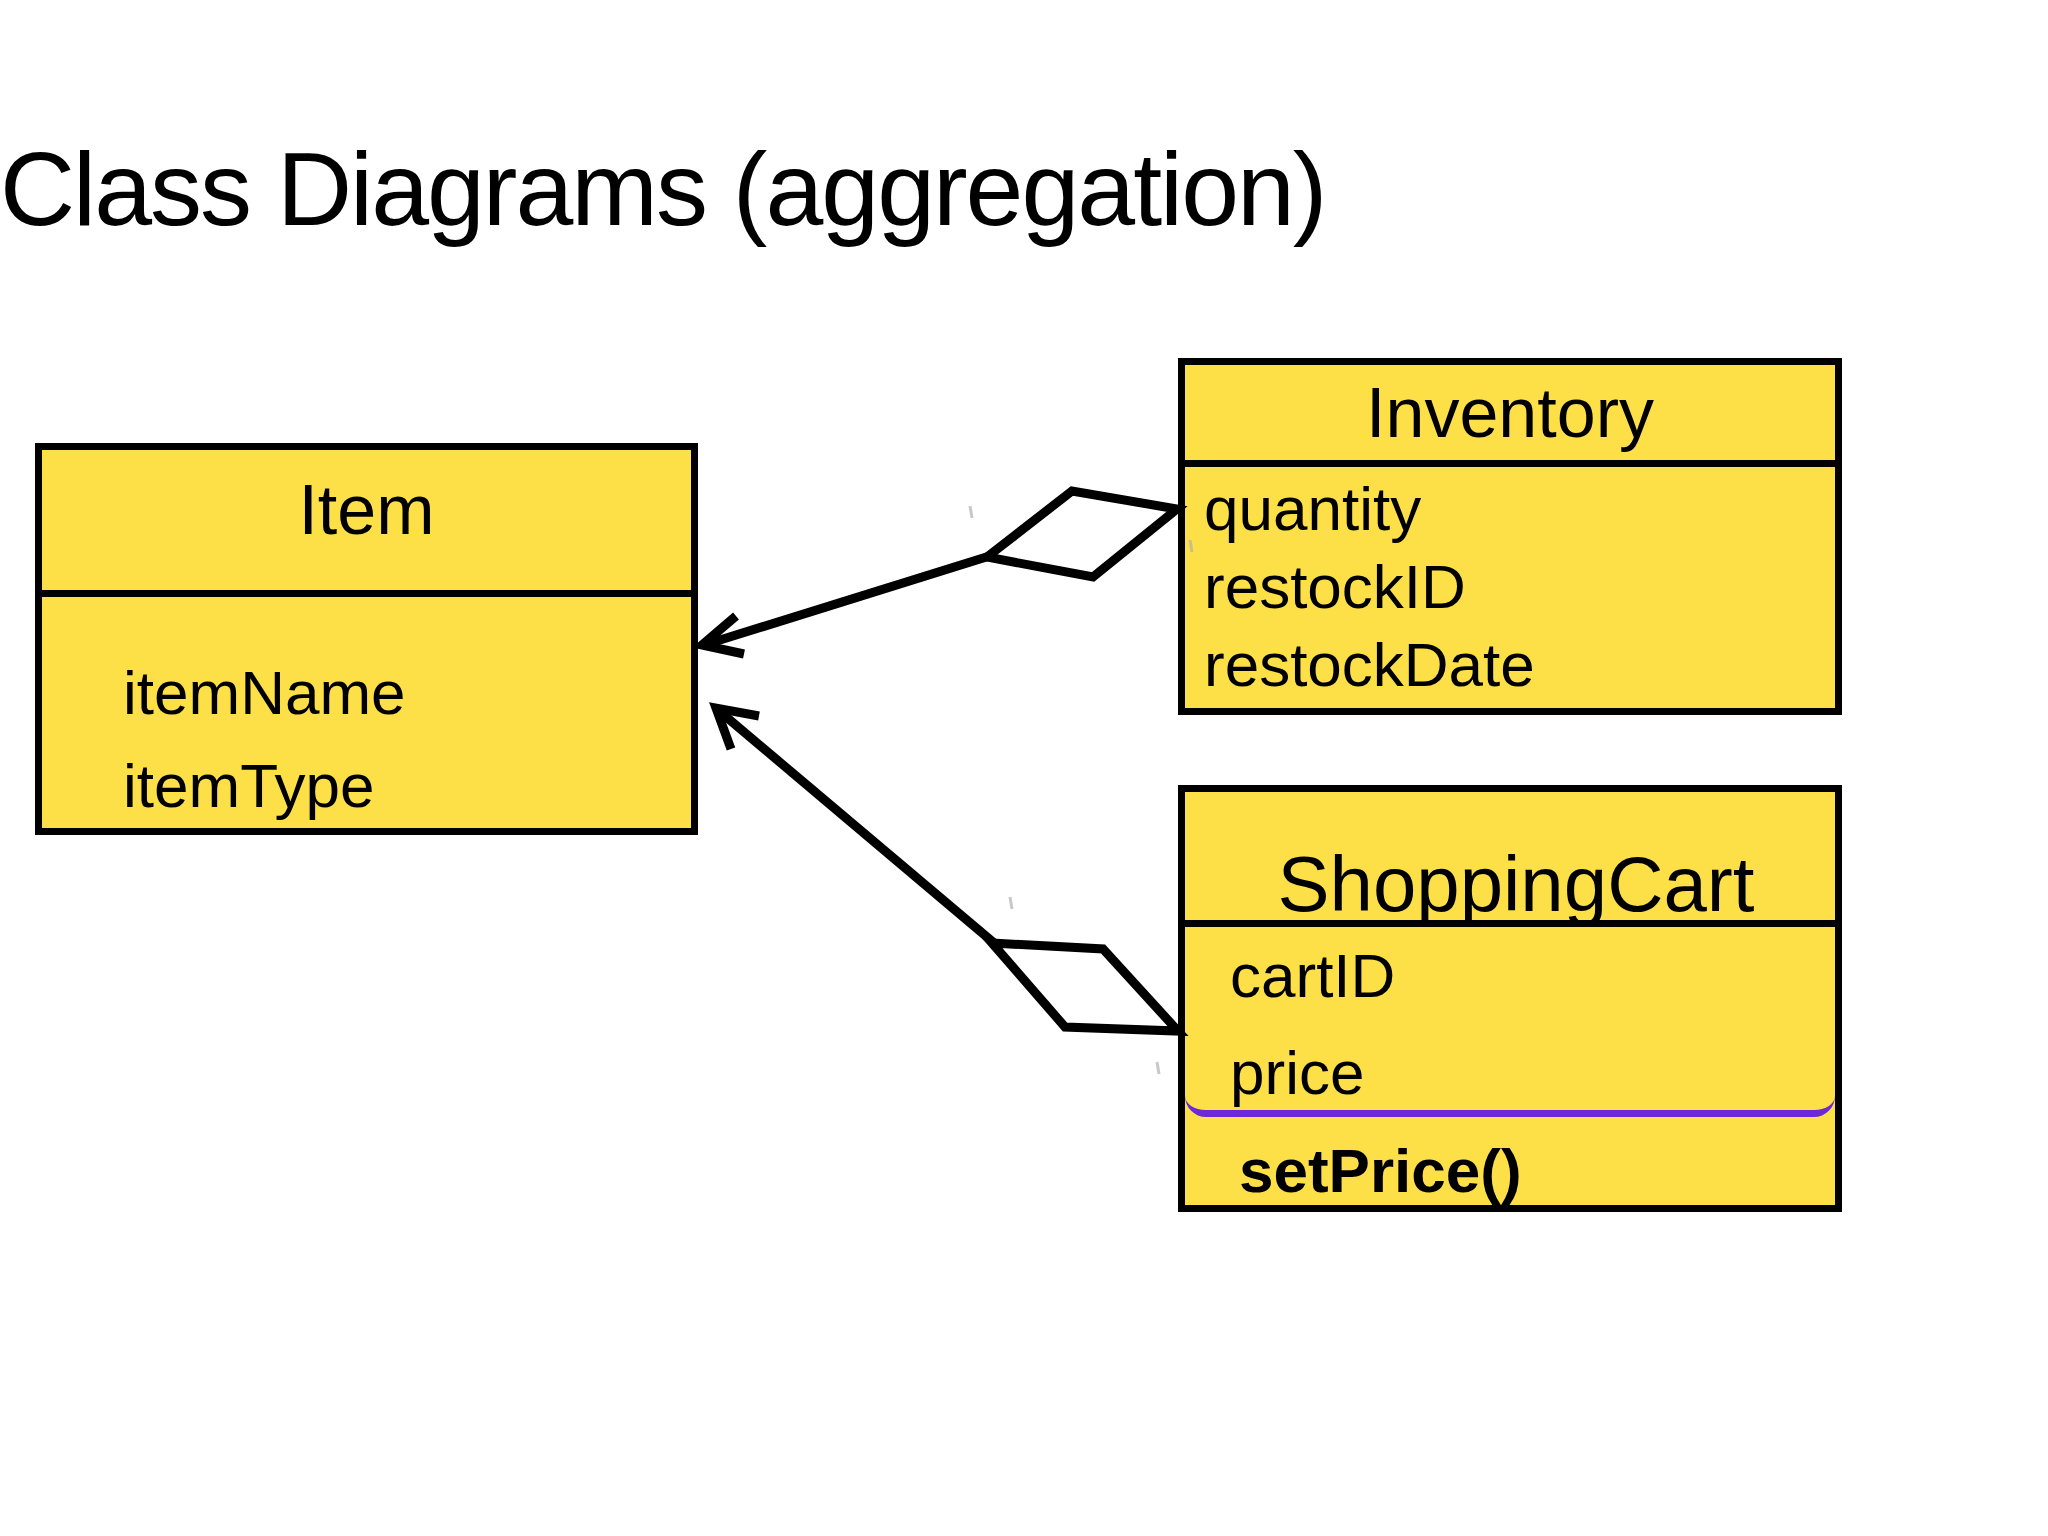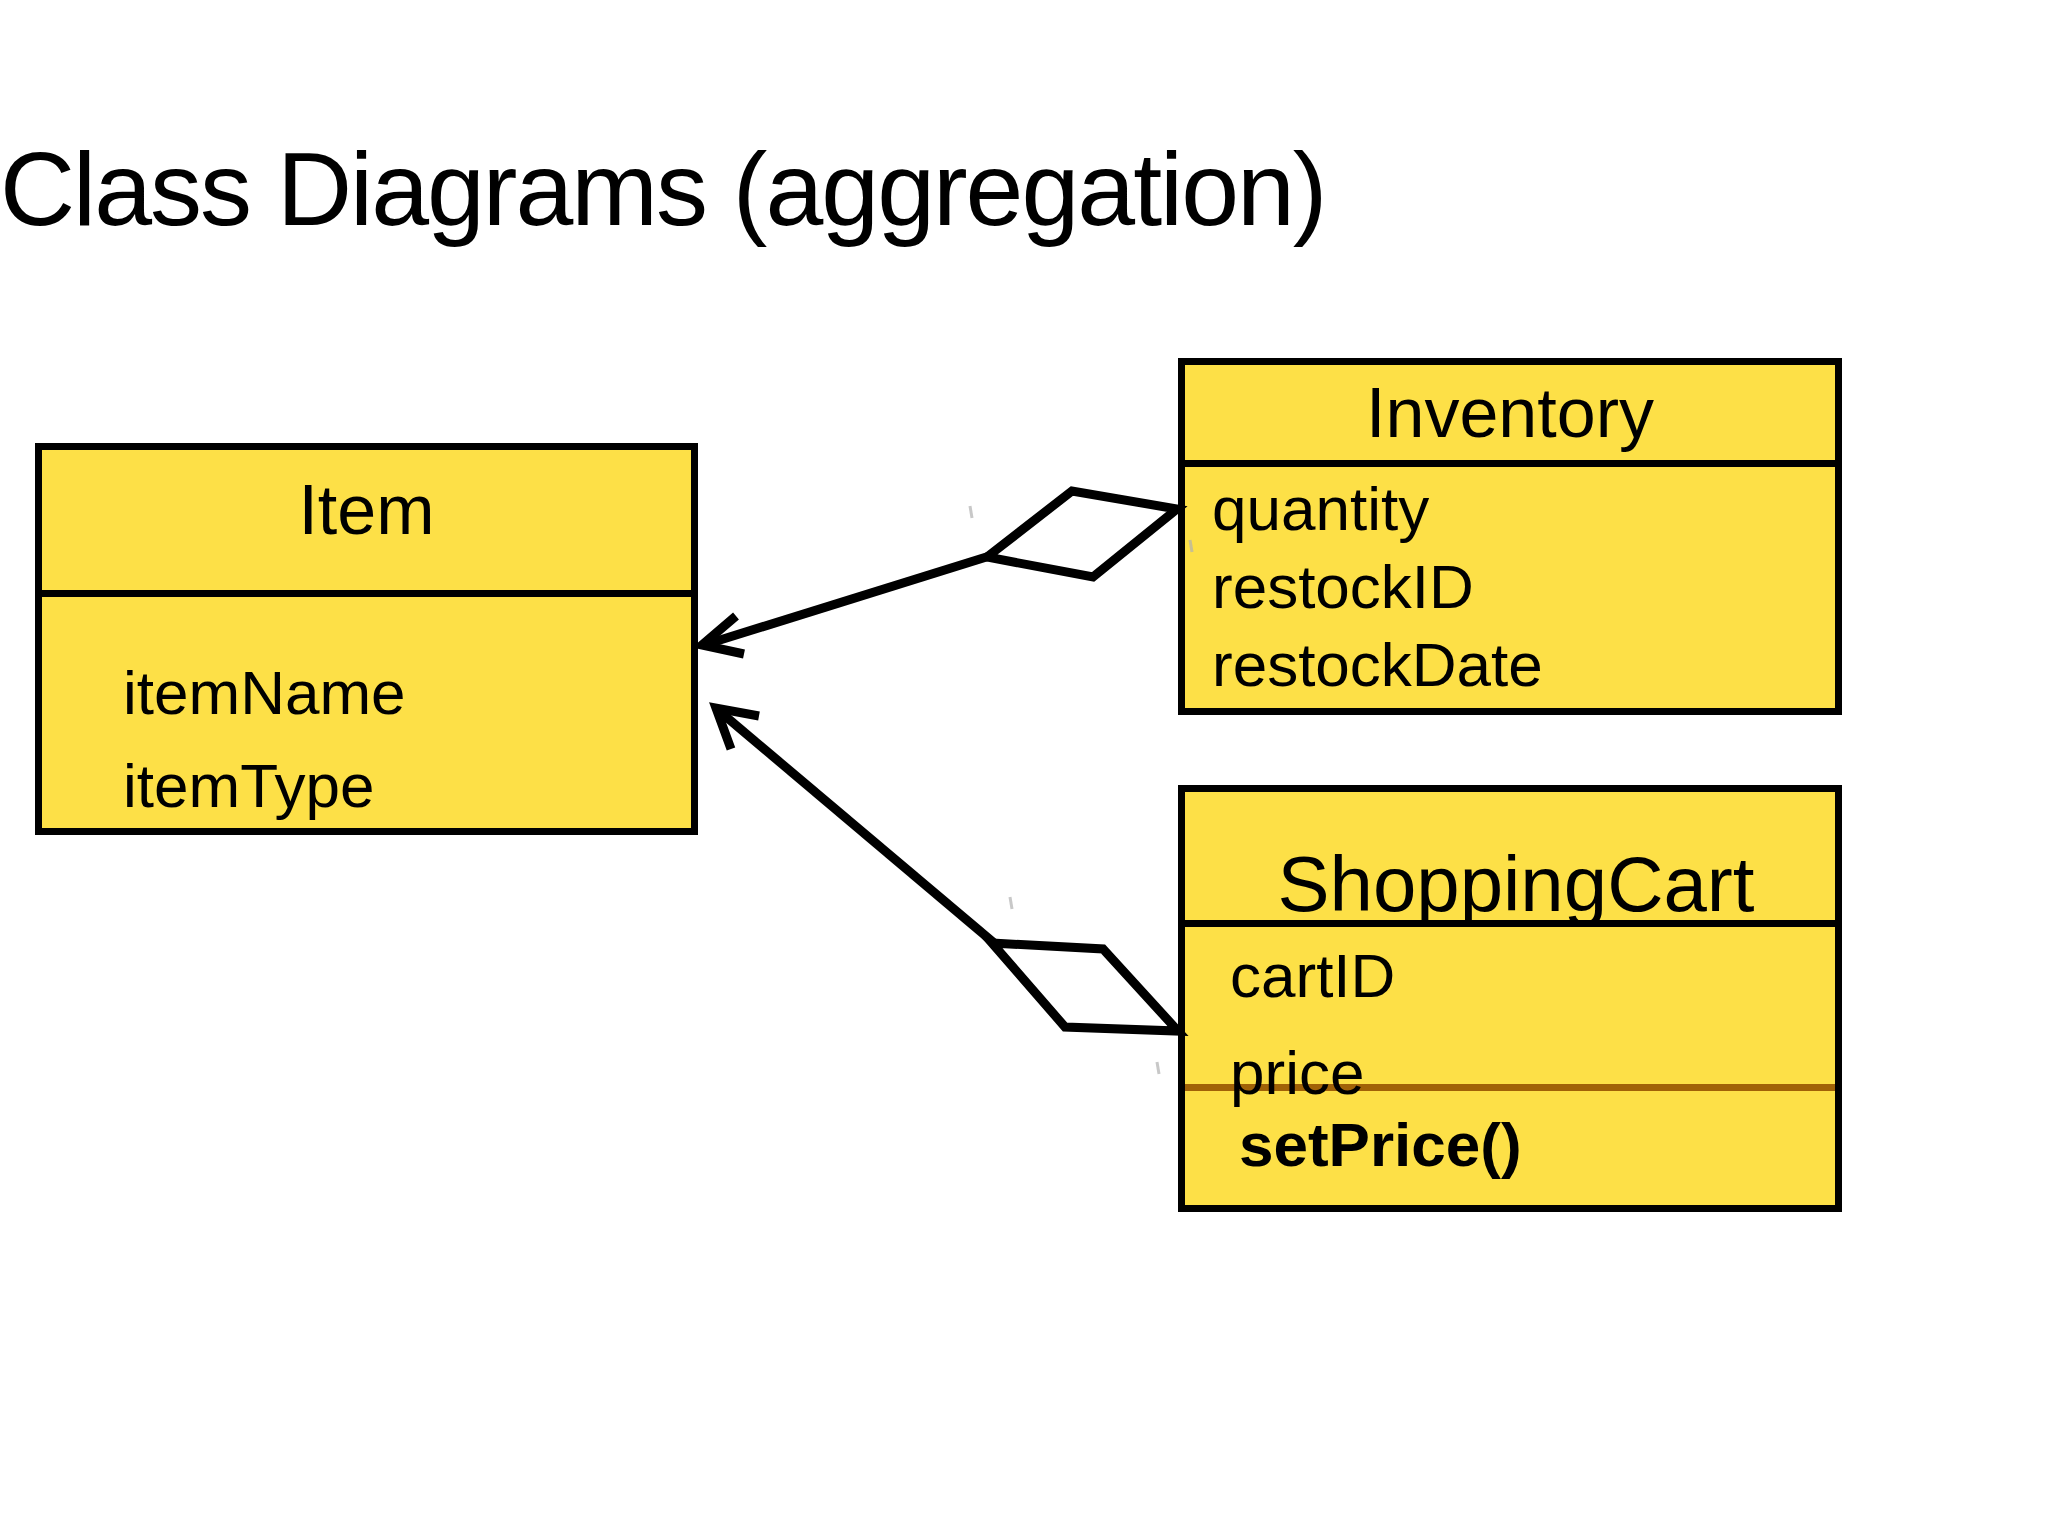--- a/index.html
+++ b/index.html
@@ -47,25 +47,25 @@
   }
   
   .box-item{left:35px;top:443px;width:663px;height:392px;}
   .box-item .uml-header{height:147px;padding-bottom:20px;}
   .box-item .attrs{padding-top:49px;}
   .box-item .uml-row{line-height:93px;padding-left:81px;}
   
   .box-inventory{left:1178px;top:358px;width:664px;height:357px;}
   .box-inventory .uml-header{height:102px;}
   .box-inventory .attrs{padding-top:3px;}
-  .box-inventory .uml-row{line-height:78px;padding-left:27px;}
+  .box-inventory .uml-row{line-height:78px;padding-left:19px;}
   
   .box-cart{left:1178px;top:785px;width:664px;height:427px;}
   .box-cart .uml-header{height:135px;padding-top:56px;font-size:78px;padding-left:12px;}
-  .box-cart .attrs{height:164px;border-bottom:7px solid #a16207;}
+  .box-cart .attrs{height:190px;border-bottom:7px solid #6d28d9;border-radius:21px;}
   .box-cart .attrs .uml-row{line-height:97px;padding-left:45px;}
   .box-cart .methods{padding-top:10px;}
   .box-cart .methods .uml-row{line-height:88px;padding-left:54px;font-weight:bold;}
   .links-overlay{
     position:absolute;
     left:0;top:0;width:2048px;height:1536px;
     pointer-events:none;
   }
 </style>
 </head>

